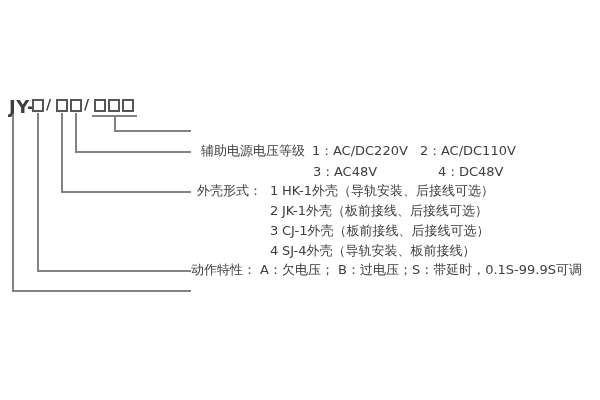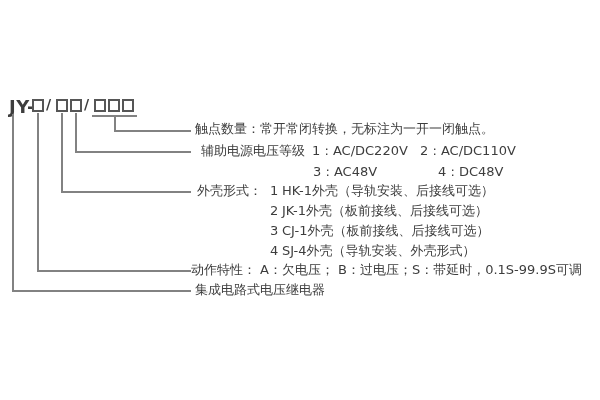--- a/index.html
+++ b/index.html
@@ -44,23 +44,20 @@
 
   <div class="line vline" style="left:61px; top:113px; height:79px"></div>
   <div class="line hline" style="left:61px; top:191px; width:130px"></div>
 
   <div class="line vline" style="left:37px; top:113px; height:158px"></div>
   <div class="line hline" style="left:37px; top:270px; width:154px"></div>
 
   <div class="line vline" style="left:12px; top:114px; height:177px"></div>
   <div class="line hline" style="left:12px; top:290px; width:179px"></div>
 
-  <div class="row" style="left:195px; top:120px">
-    <span>触点数量：常开常闭转换，无标注为一开一闭触点。</span>
-  </div>
 
   <div class="row" style="left:0; top:142px; width:600px">
     <span class="abs" style="left:201px">辅助电源电压等级</span>
     <span class="abs" style="left:312px">1 : AC/DC220V</span>
     <span class="abs" style="left:420px">2 : AC/DC110V</span>
   </div>
   <div class="row" style="left:0; top:163px; width:600px">
     <span class="abs" style="left:313px">3 : AC48V</span>
     <span class="abs" style="left:438px">4 : DC48V</span>
   </div>
@@ -73,25 +70,22 @@
   <div class="row" style="left:0; top:202px; width:600px">
     <span class="abs" style="left:270px">2</span>
     <span class="abs" style="left:282px">JK-1外壳（板前接线、后接线可选）</span>
   </div>
   <div class="row" style="left:0; top:222px; width:600px">
     <span class="abs" style="left:270px">3</span>
     <span class="abs" style="left:282px">CJ-1外壳（板前接线、后接线可选）</span>
   </div>
   <div class="row" style="left:0; top:242px; width:600px">
     <span class="abs" style="left:270px">4</span>
-    <span class="abs" style="left:282px">SJ-4外壳（导轨安装、外壳形式）</span>
+    <span class="abs" style="left:282px">SJ-4外壳（导轨安装、板前接线）</span>
   </div>
 
   <div class="row" style="left:0; top:261px; width:600px">
     <span class="abs" style="left:191px">动作特性：</span>
     <span class="abs" style="left:260px">A：欠电压；  B：过电压；S：带延时，0.1S-99.9S可调</span>
   </div>
 
-  <div class="row" style="left:195px; top:281px">
-    <span>集成电路式电压继电器</span>
-  </div>
 
 </div>
 
 </body></html>

